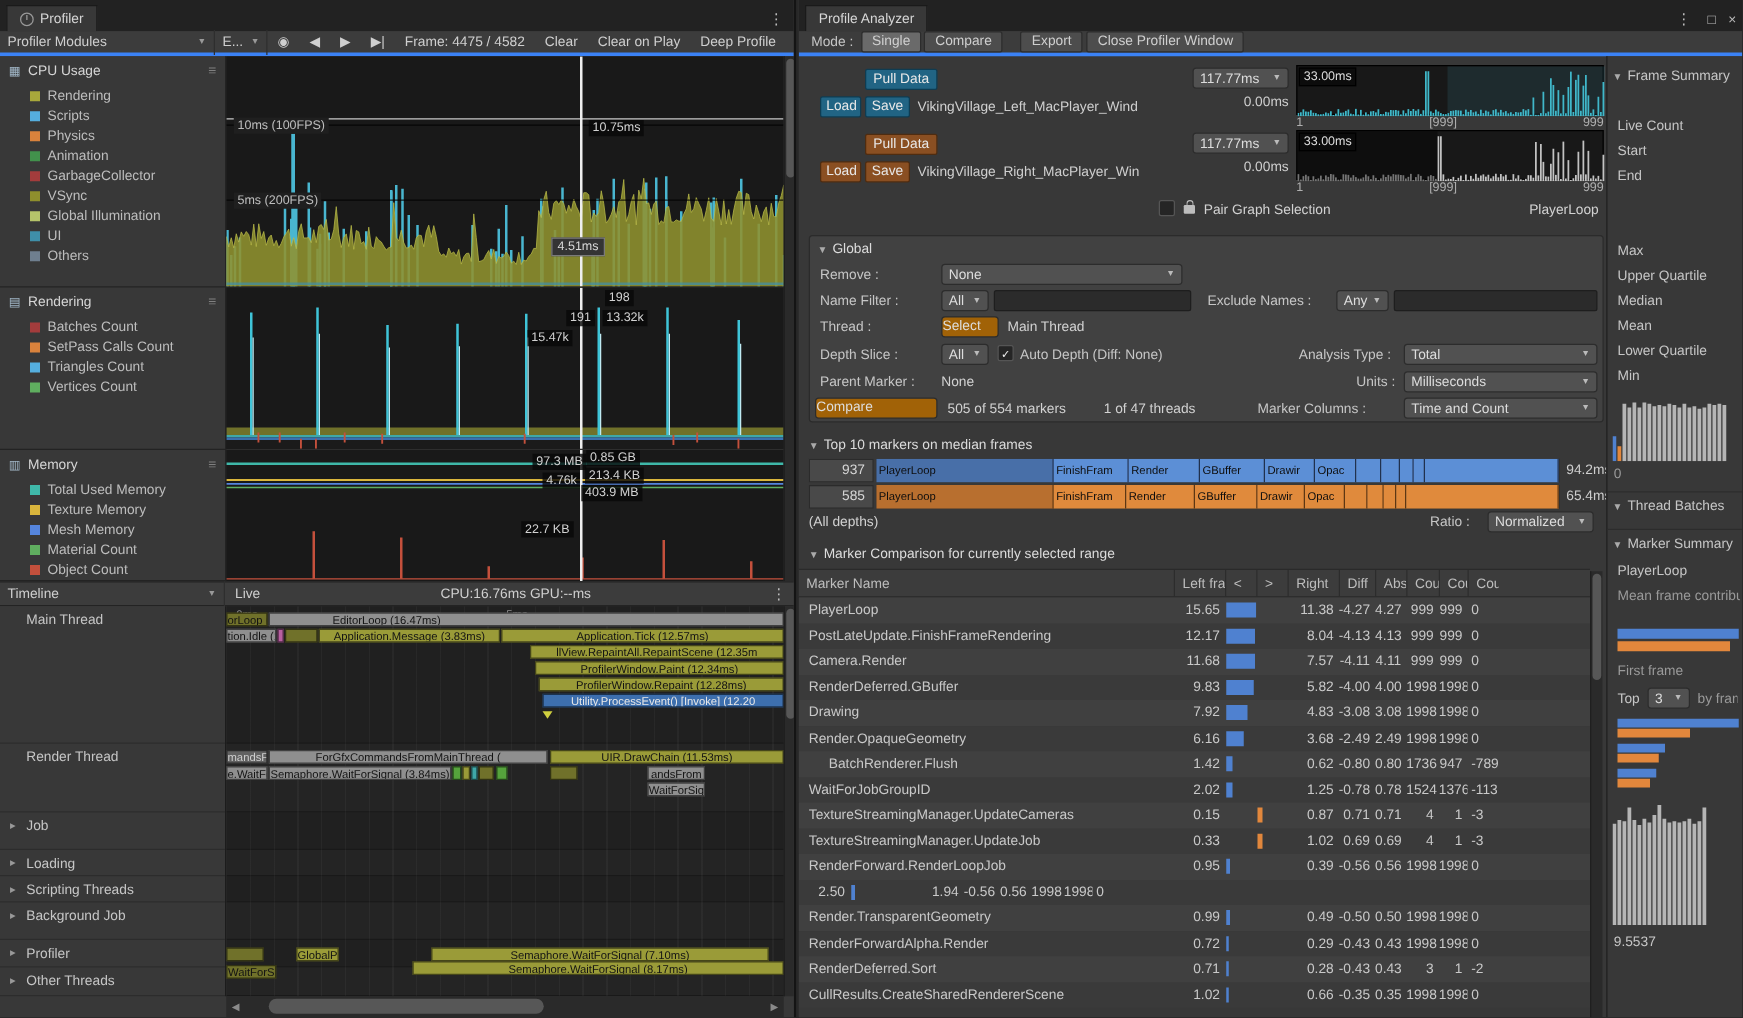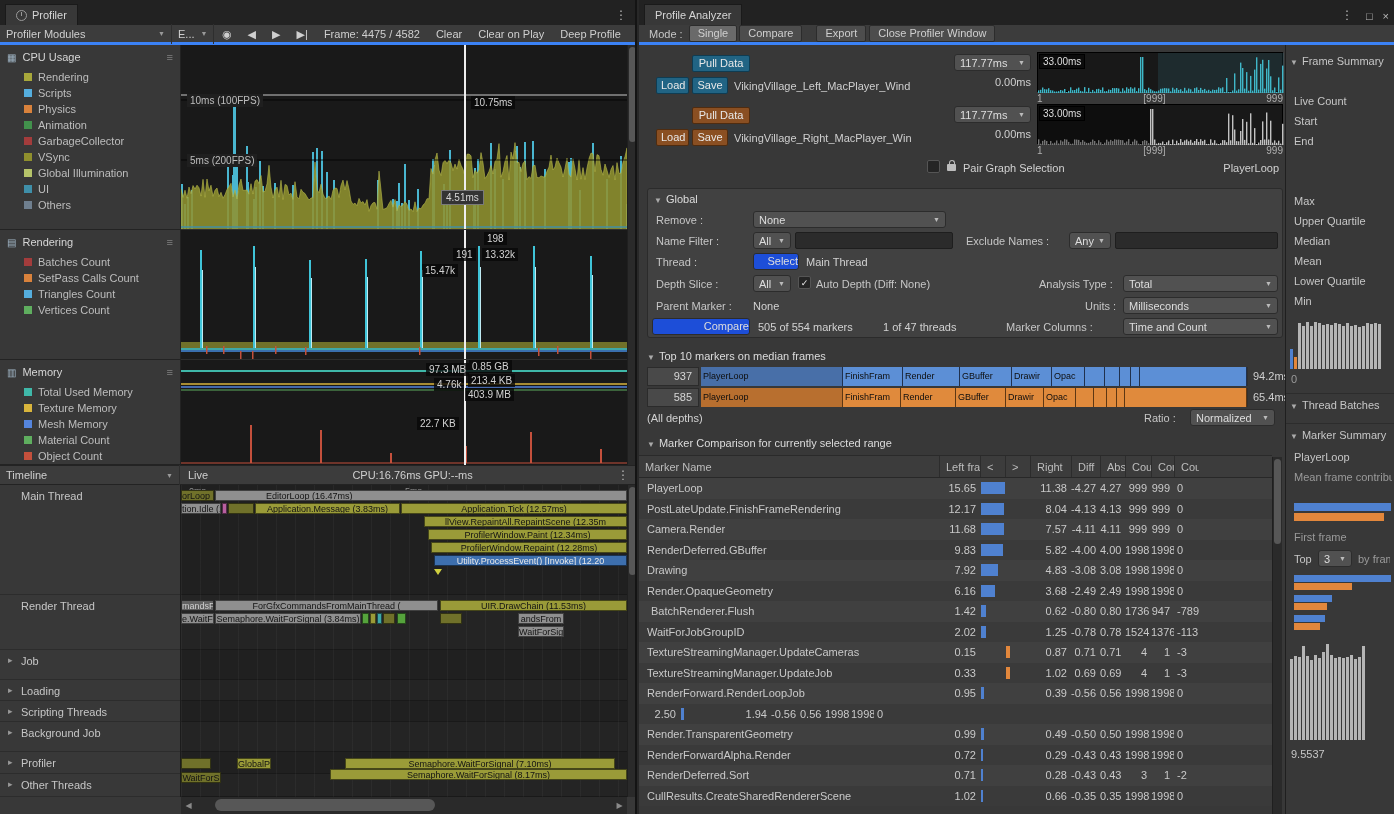--- a/index.html
+++ b/index.html
@@ -54,21 +54,21 @@
 .c-blue{background:#3d6fae;color:#e8e8e8}.c-green{background:#55a33c}.c-teal{background:#3fa8a8}.c-pink{background:#b85fa0}
 .tri{position:absolute;left:253px;top:84px;width:0;height:0;border-left:4px solid transparent;border-right:4px solid transparent;border-top:6px solid #cfcf3f}
 .hscroll{position:absolute;left:181px;top:312px;width:446px;height:17px;background:#2a2a2a;display:flex;align-items:center}
 .harrow{width:15px;text-align:center;font-size:8px;color:#8a8a8a}
 .htrack{flex:1;height:100%;position:relative}
 .hthumb{position:absolute;top:2px;left:19px;width:220px;height:12px;background:#575757;border-radius:6px}
 
 .abtn{position:absolute;height:17px;border-radius:2px;border:1px solid #1c1c1c;color:#e8e8e8;text-align:center;line-height:15px;padding:0 4px}
 .abtn.blue{background:#216484;border-color:#0f3c52}
 .abtn.brown{background:#8a4f22;border-color:#4f2c10}
-.gbtn{position:absolute;height:17px;background:#1d4ed8;border:1px solid #2c2c2c;border-radius:3px;color:#ddd;text-align:right;line-height:15px}
+.gbtn{position:absolute;height:17px;background:#a16207;border:1px solid #2c2c2c;border-radius:3px;color:#ddd;text-align:left;line-height:15px}
 .acontent{position:absolute;top:45px;left:0;width:755px;height:769px}
 .dsname{position:absolute;color:#cfcfcf;white-space:nowrap;overflow:hidden;width:225px}
 .mini-dd{position:absolute;height:17px;background:#515151;border:1px solid #2c2c2c;border-radius:3px;display:flex;align-items:center;padding:0 5px;color:#ddd}
 .mini-dd .arr{margin-left:auto;font-size:7px;color:#bbb;padding-left:4px}
 .baseline{position:absolute;text-align:right;color:#cfcfcf}
 .fgraph{position:absolute;width:246px;height:40px;background:#181818;border:1px solid #000}
 .fgraph svg{display:block}
 .glabel{position:absolute;top:1px;left:1px;background:rgba(10,10,10,.85);border:1px solid #000;color:#ddd;font-size:10px;padding:0 3px;line-height:13px}
 .grange{position:absolute;width:246px;display:flex;justify-content:space-between;font-size:10px;color:#b0b0b0}
 .cb{position:absolute;width:13px;height:13px;background:#252525;border:1px solid #555;border-radius:2px;display:flex;align-items:center;justify-content:center;font-size:9px;color:#ececec}
@@ -960,21 +960,21 @@
             </span>
             <span class="c b" style="width:25px"></span>
             <span class="c n" style="width:41px">3.68</span>
             <span class="c n" style="width:29px">-2.49</span>
             <span class="c n" style="width:25px">2.49</span>
             <span class="c n" style="width:26px">1998</span>
             <span class="c n" style="width:23px">1998</span>
             <span class="c" style="width:25px;padding-left:3px">0</span>
           </div>
           <div class="trw" style="background:#404040">
-            <span class="c" style="width:300px;padding-left:12px">BatchRenderer.Flush</span>
+            <span class="c" style="width:300px;padding-left:24px">BatchRenderer.Flush</span>
             <span class="c n" style="width:41px">1.42</span>
             <span class="c b" style="width:25px">
               <i class="bl" style="width:5px"></i>
             </span>
             <span class="c b" style="width:25px"></span>
             <span class="c n" style="width:41px">0.62</span>
             <span class="c n" style="width:29px">-0.80</span>
             <span class="c n" style="width:25px">0.80</span>
             <span class="c n" style="width:26px">1736</span>
             <span class="c n" style="width:23px">947</span>

